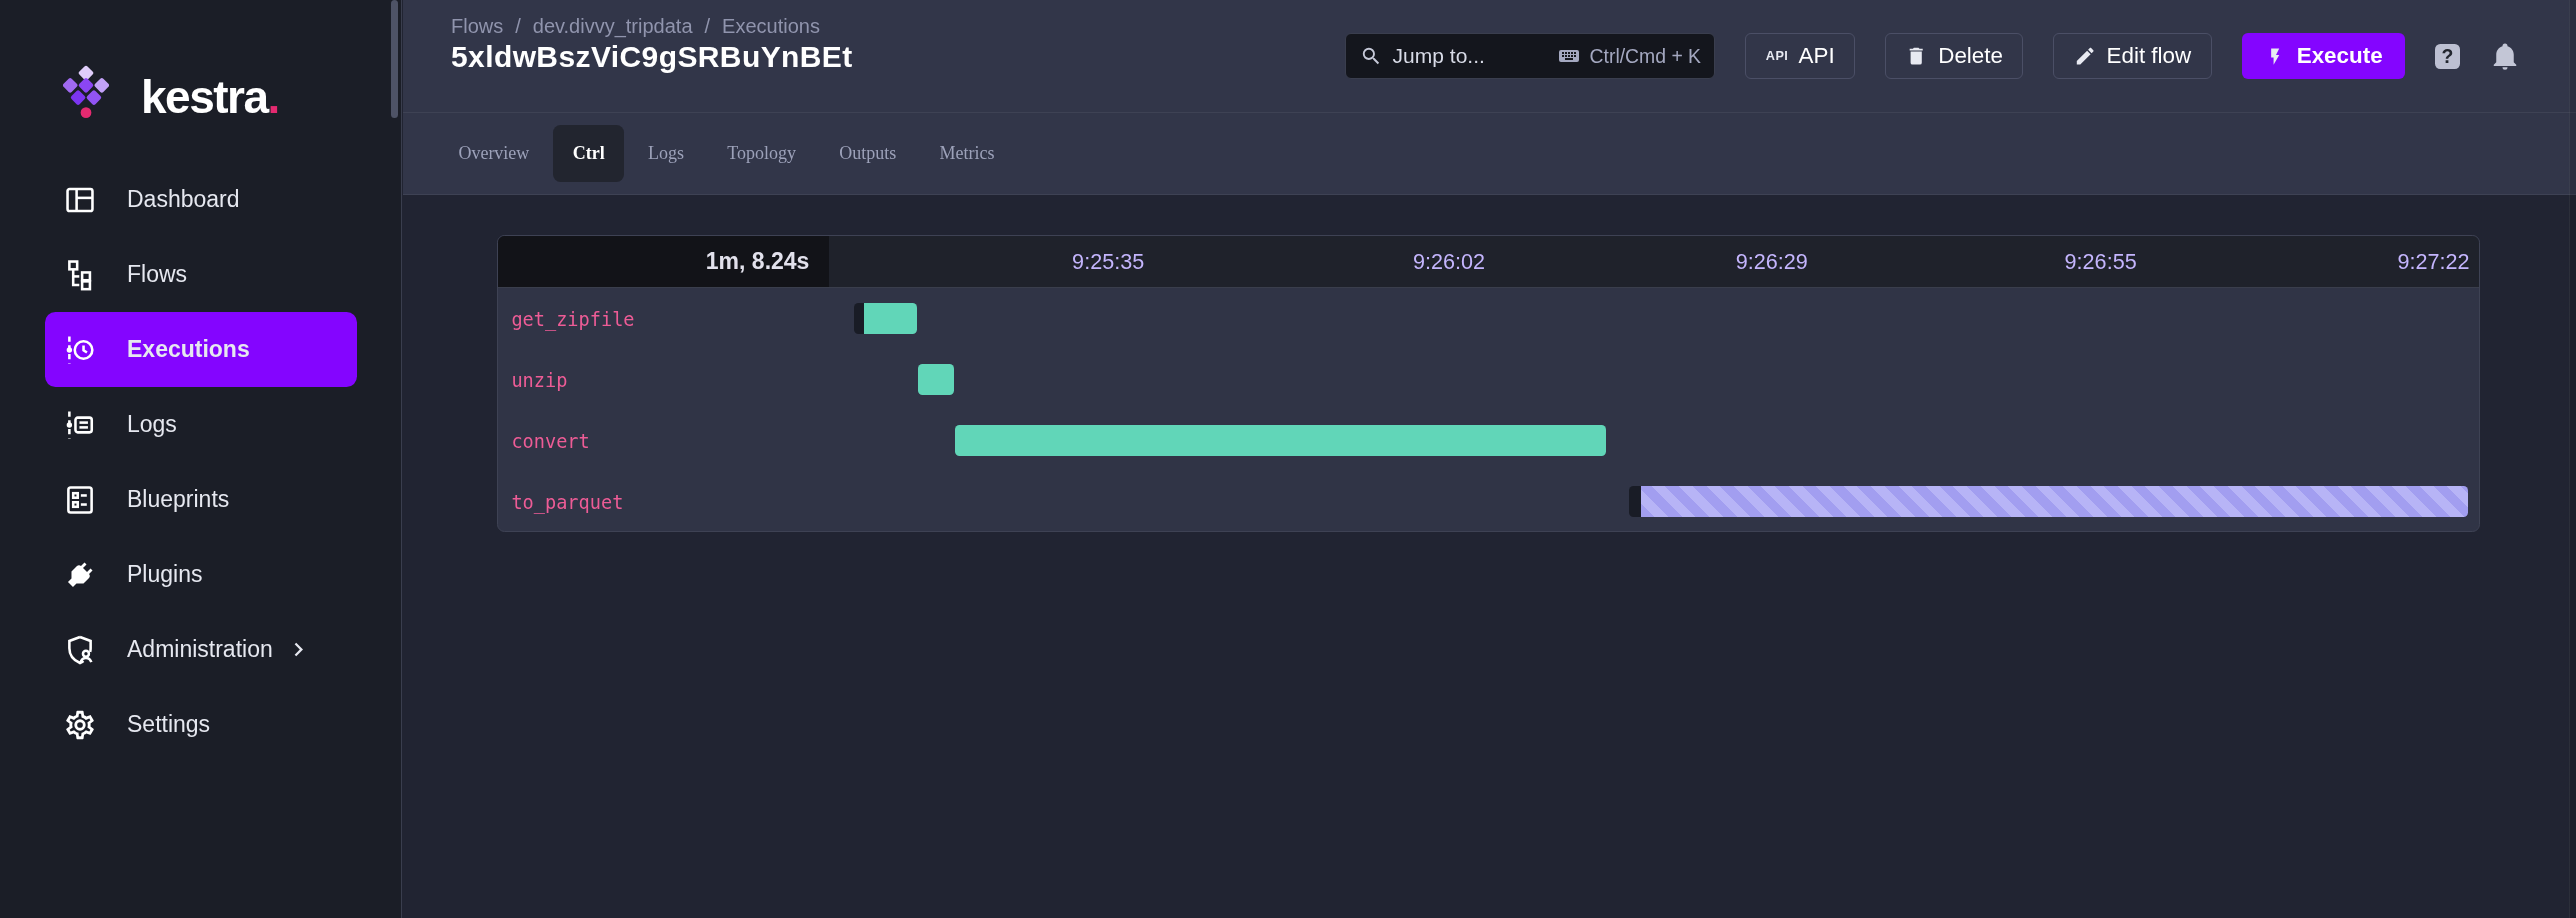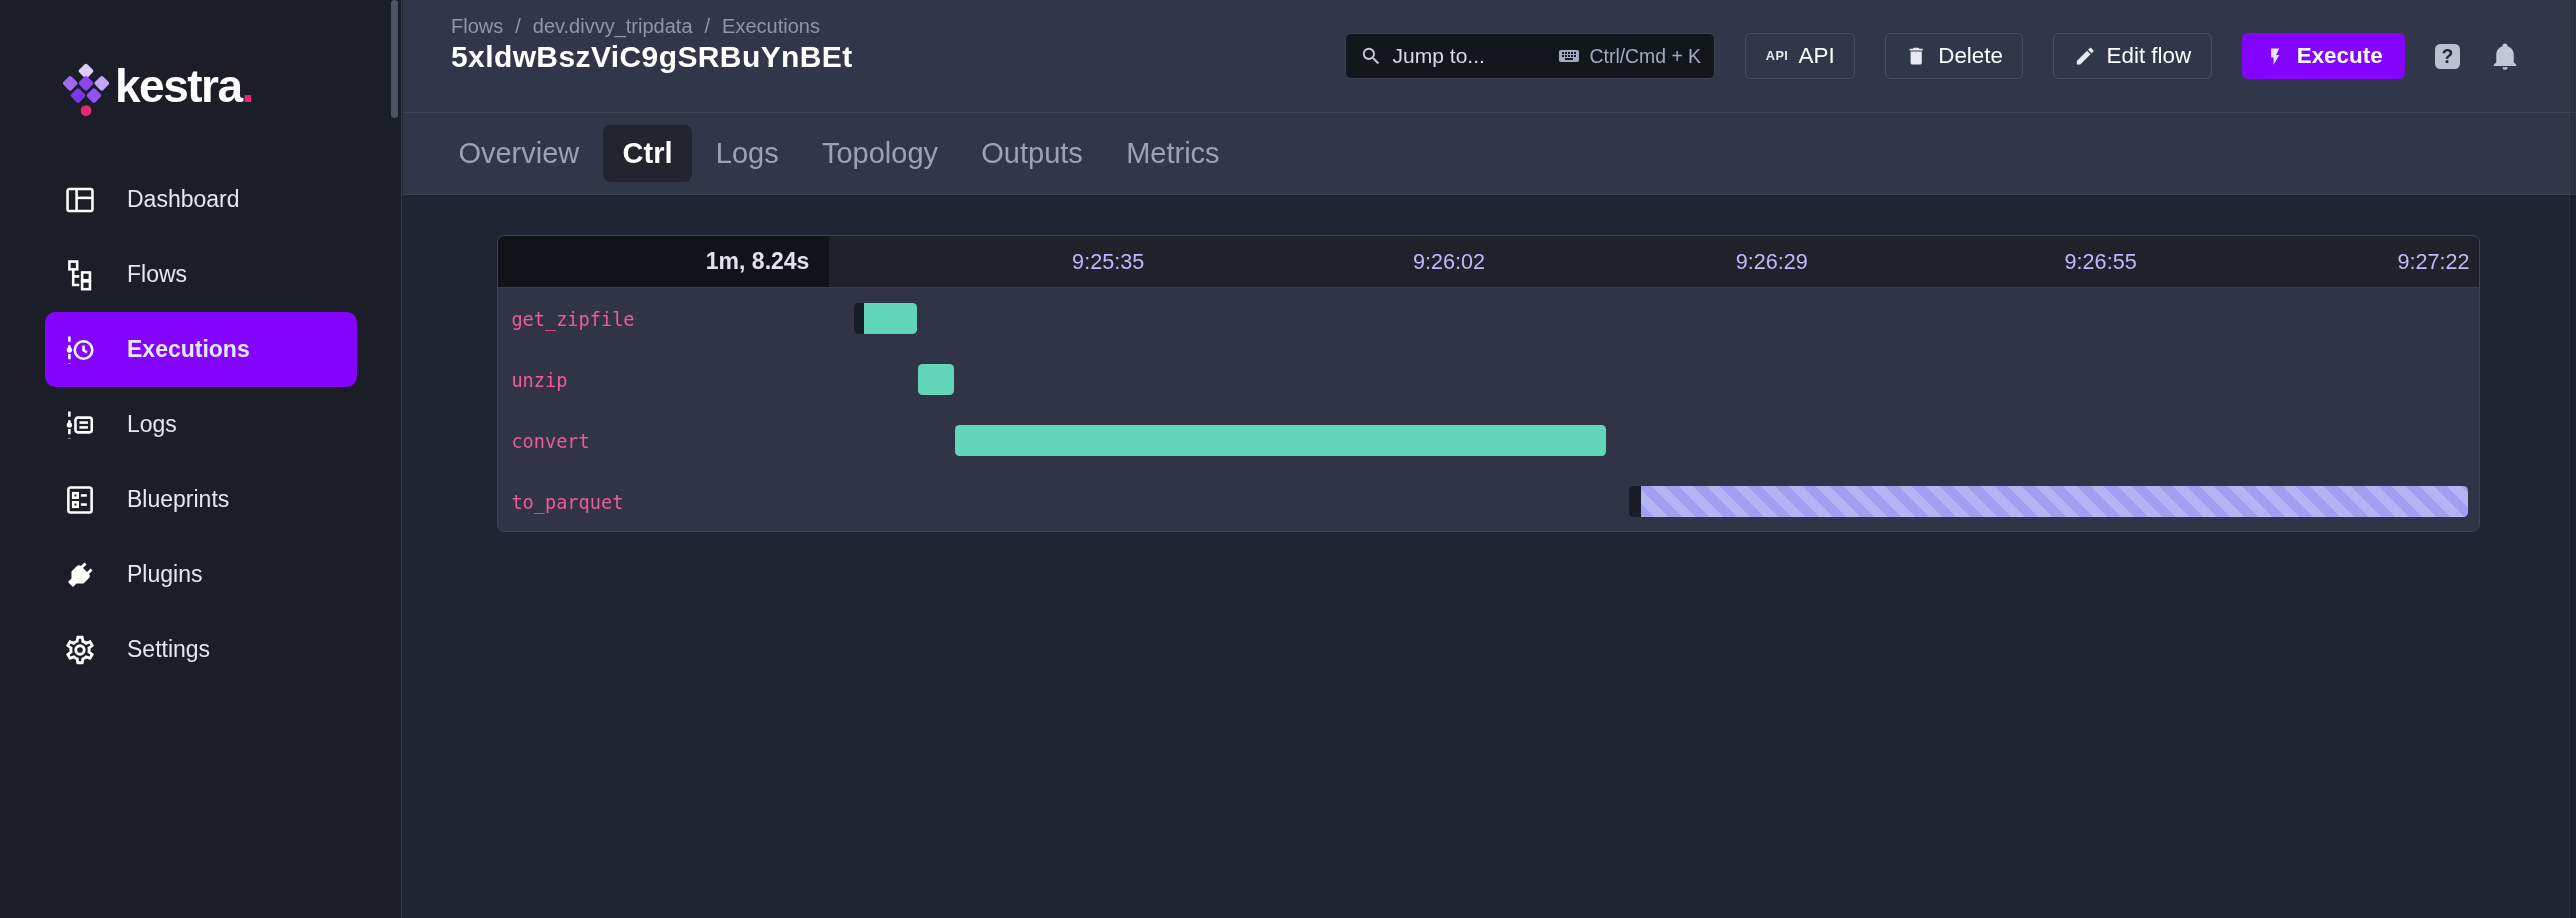--- a/index.html
+++ b/index.html
@@ -14,21 +14,21 @@
 
   
   .sidebar {
     position:absolute; left:0; top:0; width:402px; height:100%;
     background:#1B1E27; border-right:1.5px solid #3A3E4E;
   }
   .sidebar-thumb {
     position:absolute; right:3px; top:0; width:7.5px; height:118px;
     background:#4E5366; border-radius:3.7px;
   }
-  .logo-row { display:flex; align-items:flex-start; gap:6px; margin:63px 0 0 63px; height:57px; }
+  .logo-row { display:flex; align-items:flex-end; gap:32px; margin:63px 0 0 63px; height:57px; }
   .logo-mark { width:46px; height:55px; }
   .logo-text { font-size:46px; font-weight:700; color:#fff; letter-spacing:-1.5px; line-height:1; }
   .logo-period { color:#E42A70; }
   .nav { margin-top:42px; }
   .nav-item {
     height:75px; margin:0 44px 0 45px; border-radius:10.4px;
     display:flex; align-items:center; padding-left:18px;
     color:#E6E8F0; font-size:23px; cursor:pointer; position:relative;
   }
   .nav-item.active { background:var(--accent,#8405FF); font-weight:700; }
@@ -74,21 +74,21 @@
   }
   .icon-bell { width:30px; height:30px; color:#C3C6D6; cursor:pointer; }
   .icon-bell svg { width:100%; height:100%; }
 
   .tabbar {
     height:83px; background:#323649; border-top:0.7px solid #3E4254; border-bottom:0.7px solid #3E4254;
     display:flex; align-items:center; padding-left:36px;
   }
   .tab {
     padding:0 19.4px; height:57px; display:flex; align-items:center;
-    font-size:29px; color:#9CA1B9; border-radius:7.5px; margin-right:4.5px; cursor:pointer;
+    font-size:18px; color:#9CA1B9; border-radius:7.5px; margin-right:4.5px; cursor:pointer;font-family:Liberation Serif, serif;
   }
   .tab.active { background:#22252F; color:#fff; font-weight:700; }
 
   
   .content { position:absolute; top:195px; bottom:0; left:0; right:0; background:#212432; }
   .gantt-panel {
     position:absolute; left:94px; top:40px; width:1983px; height:297px;
     background:#303446; border:0.7px solid #3E4254; border-radius:7.5px; overflow:hidden;
   }
   .gantt-header { height:52px; background:#1F222B; position:relative; border-bottom:0.7px solid #3A3E4C; }
@@ -203,20 +203,36 @@
       <span class="nav-icon">
         <svg viewBox="0 0 24 24" fill="currentColor">
           <g transform="rotate(45 12 12)">
             <path d="M16 7V3.5h-2V7h-4V3.5H8V7c-1.1 0-2 .9-2 2v5.5L9.5 18v3.5h5V18L18 14.5V9c0-1.1-.9-2-2-2z"></path>
           </g>
         </svg>
       </span>
       <span>Plugins</span>
     </div>
 
+    <div class="nav-item">
+      <span class="nav-icon">
+        <svg viewBox="0 0 24 24" fill="none" stroke="currentColor" stroke-width="1.8">
+          <path d="M12 2.8 4.5 5.6v5.2c0 4.9 3.2 8.6 7.5 10.4.9-.38 1.74-.85 2.5-1.4"></path>
+          <path d="M12 2.8l7.5 2.8v5.2c0 .9-.1 1.76-.3 2.6"></path>
+          <circle cx="16.2" cy="14.6" r="2.1"></circle>
+          <path d="M12.4 20.6c.6-1.9 2.1-3 3.8-3s3.2 1.1 3.8 3"></path>
+        </svg>
+      </span>
+      <span>Administration</span>
+      <span class="nav-chevron">
+        <svg viewBox="0 0 24 24" fill="currentColor">
+            <path d="M8.59 16.58 13.17 12 8.59 7.41 10 6l6 6-6 6-1.41-1.42z"></path>
+          </svg>
+      </span>
+    </div>
 
     <div class="nav-item">
       <span class="nav-icon">
         <svg viewBox="0 0 24 24" fill="currentColor">
           <path d="M12 8a4 4 0 0 1 4 4 4 4 0 0 1-4 4 4 4 0 0 1-4-4 4 4 0 0 1 4-4m0 2a2 2 0 0 0-2 2 2 2 0 0 0 2 2 2 2 0 0 0 2-2 2 2 0 0 0-2-2m-2 12c-.25 0-.46-.18-.5-.42l-.37-2.65c-.63-.25-1.17-.59-1.69-.99l-2.49 1.01c-.22.08-.49 0-.61-.22l-2-3.46a.493.493 0 0 1 .12-.64l2.11-1.65L4.5 12l.07-1-2.11-1.63a.493.493 0 0 1-.12-.64l2-3.46c.12-.22.39-.31.61-.22l2.49 1c.52-.39 1.06-.73 1.69-.98l.37-2.65c.04-.24.25-.42.5-.42h4c.25 0 .46.18.5.42l.37 2.65c.63.25 1.17.59 1.69.98l2.49-1c.22-.09.49 0 .61.22l2 3.46c.13.22.07.49-.12.64L19.43 11l.07 1-.07 1 2.11 1.63c.19.15.25.42.12.64l-2 3.46c-.12.22-.39.31-.61.22l-2.49-1c-.52.39-1.06.73-1.69.98l-.37 2.65c-.04.24-.25.42-.5.42h-4m1.25-18-.37 2.61c-1.2.25-2.26.89-3.03 1.78L5.44 7.35l-.75 1.3L6.8 10.2a5.55 5.55 0 0 0 0 3.6l-2.12 1.56.75 1.3 2.43-1.04c.77.88 1.82 1.52 3.01 1.76l.37 2.62h1.52l.37-2.61c1.19-.25 2.24-.89 3.01-1.77l2.43 1.04.75-1.3-2.12-1.55c.4-1.17.4-2.44 0-3.61l2.11-1.55-.75-1.3-2.41 1.04a5.42 5.42 0 0 0-3.03-1.77L12.75 4h-1.5z"></path>
         </svg>
       </span>
       <span>Settings</span>
     </div>
 

